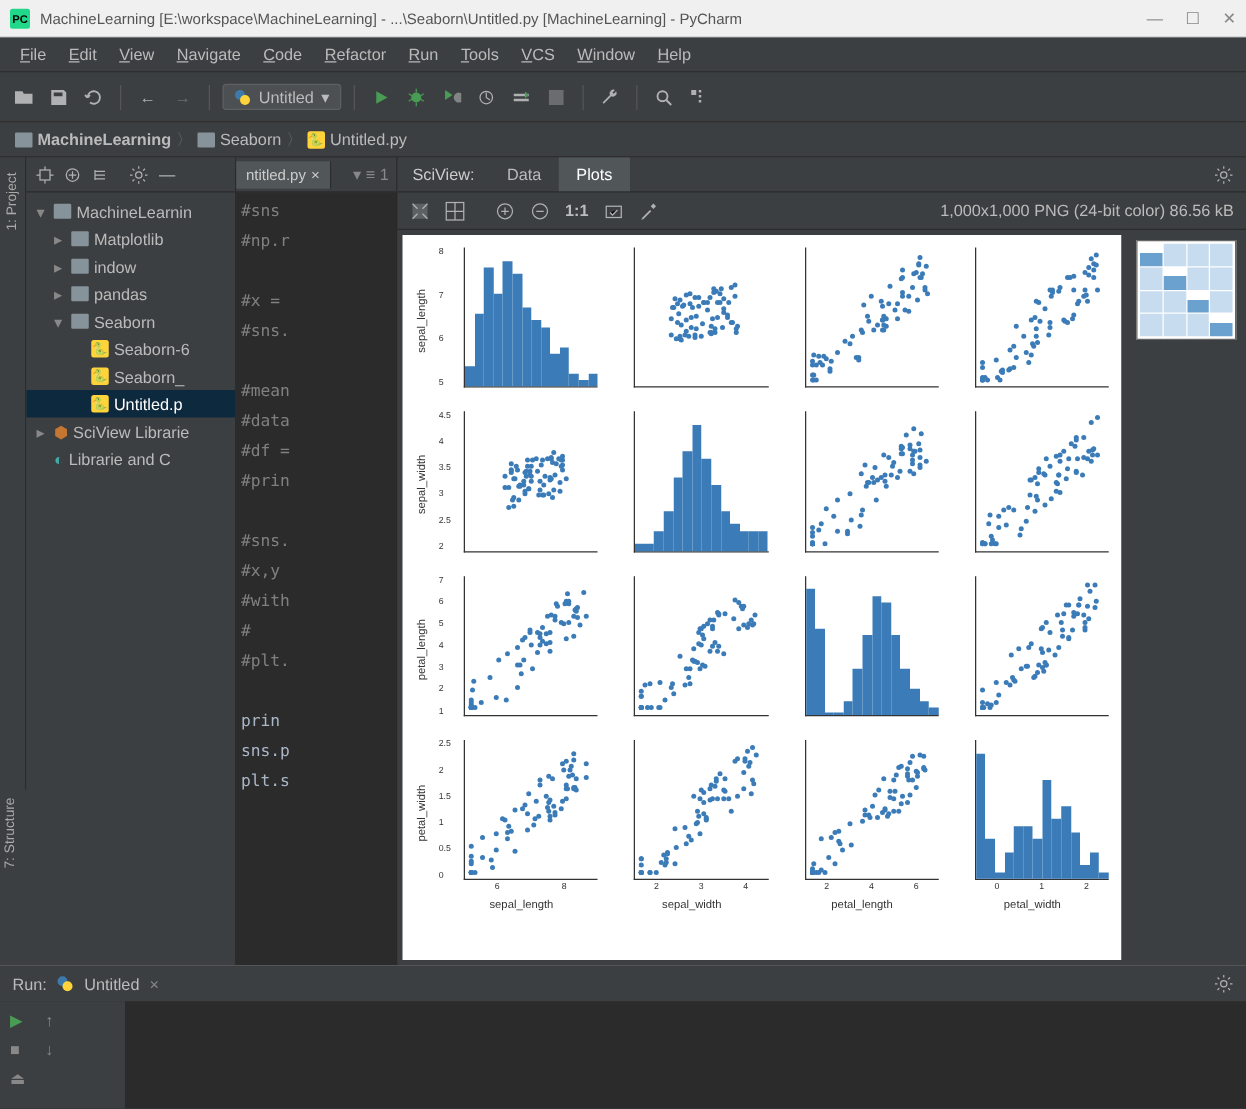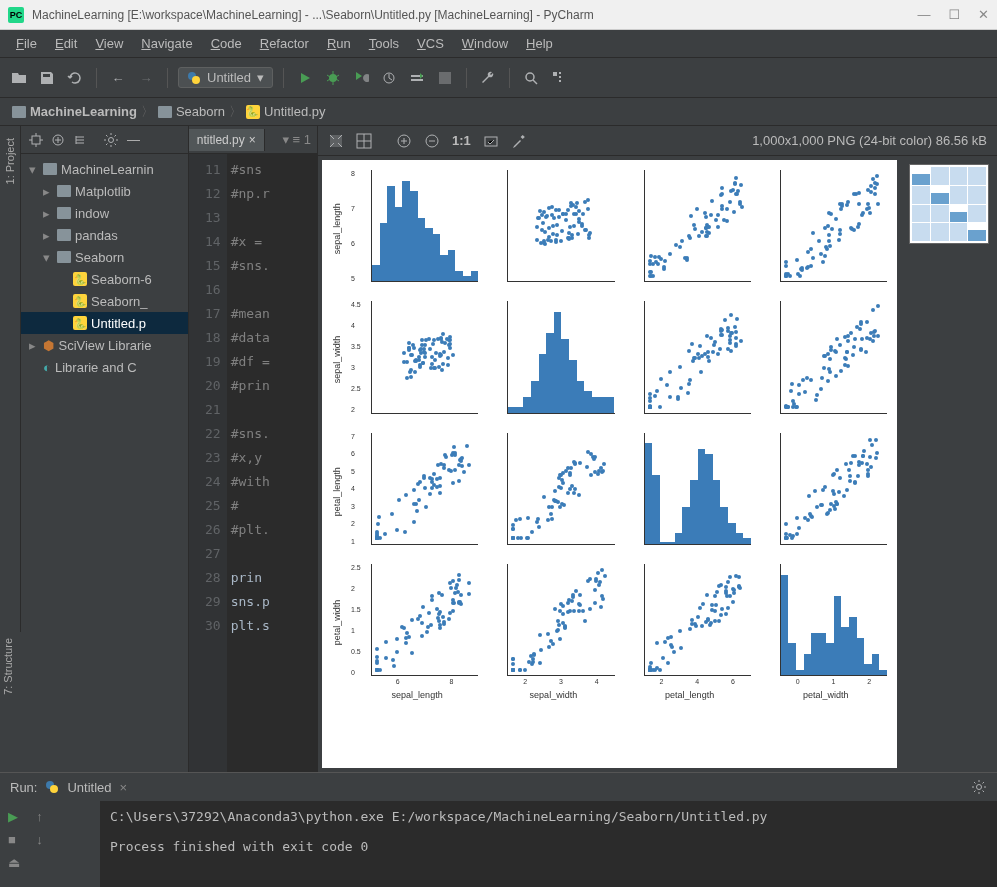--- a/index.html
+++ b/index.html
@@ -292,21 +292,20 @@
 
   <div class="editor">
     <div class="edtabs">
       <div class="edtab">
         <span>ntitled.py</span>
         <span>×</span>
       </div>
       <span style="margin-left:auto;padding:0 6px;color:#888">▾ ≡ 1</span>
     </div>
     <div class="edbody">
-      <div class="gutter" id="gutter">11<br>12<br>13<br>14<br>15<br>16<br>17<br>18<br>19<br>20<br>21<br>22<br>23<br>24<br>25<br>26<br>27<br>28<br>29<br>30<br></div>
       <div class="code" id="code"><span class="com">#sns</span>
 <span class="com">#np.r</span>
 <span class=""></span>
 <span class="com">#x =</span>
 <span class="com">#sns.</span>
 <span class=""></span>
 <span class="com">#mean</span>
 <span class="com">#data</span>
 <span class="com">#df =</span>
 <span class="com">#prin</span>
@@ -318,20 +317,32 @@
 <span class="com">#plt.</span>
 <span class=""></span>
 <span class="id">prin</span>
 <span class="id">sns.p</span>
 <span class="id">plt.s</span>
 </div>
     </div>
   </div>
 
   <div class="sciview">
+    <div class="svtabs">
+      <div class="svlabel">SciView:</div>
+      <div class="svtab">Data</div>
+      <div class="svtab active">Plots</div>
+      <div style="flex:1"></div>
+      <span class="iconbtn" style="margin-right:10px">
+          <svg class="gear" viewBox="0 0 16 16">
+            <circle cx="8" cy="8" r="2.5" fill="none" stroke="#afb1b3"></circle>
+            <path stroke="#afb1b3" d="M8 1v2M8 13v2M1 8h2M13 8h2M3 3l1.5 1.5M13 3l-1.5 1.5M3 13l1.5-1.5M13 13l-1.5-1.5"></path>
+          </svg>
+        </span>
+    </div>
     <div class="svtools">
       <span class="iconbtn">
           <svg width="16" height="16" viewBox="0 0 16 16">
             <rect x="2" y="2" width="12" height="12" fill="#afb1b3" opacity="0.3"></rect>
             <path stroke="#afb1b3" d="M2 2l4 4M14 2l-4 4M2 14l4-4M14 14l-4-4"></path>
           </svg>
         </span>
       <span class="iconbtn">
           <svg width="16" height="16">
             <rect x="1" y="1" width="14" height="14" fill="none" stroke="#afb1b3"></rect>
@@ -1441,15 +1452,14 @@
       <div class="col">
         <span style="color:#499c54">▶</span>
         <span style="color:#888">■</span>
         <span style="color:#888">⏏</span>
       </div>
       <div class="col">
         <span style="color:#888">↑</span>
         <span style="color:#888">↓</span>
       </div>
     </div>
-    <div class="console" id="console">C:\Users\37292\Anaconda3\python.exe  E:/workspace/MachineLearning/Seaborn/Untitled.py<br>&nbsp;<br>Process finished with exit code 0</div>
   </div>
 </div>
 
 </body></html>

